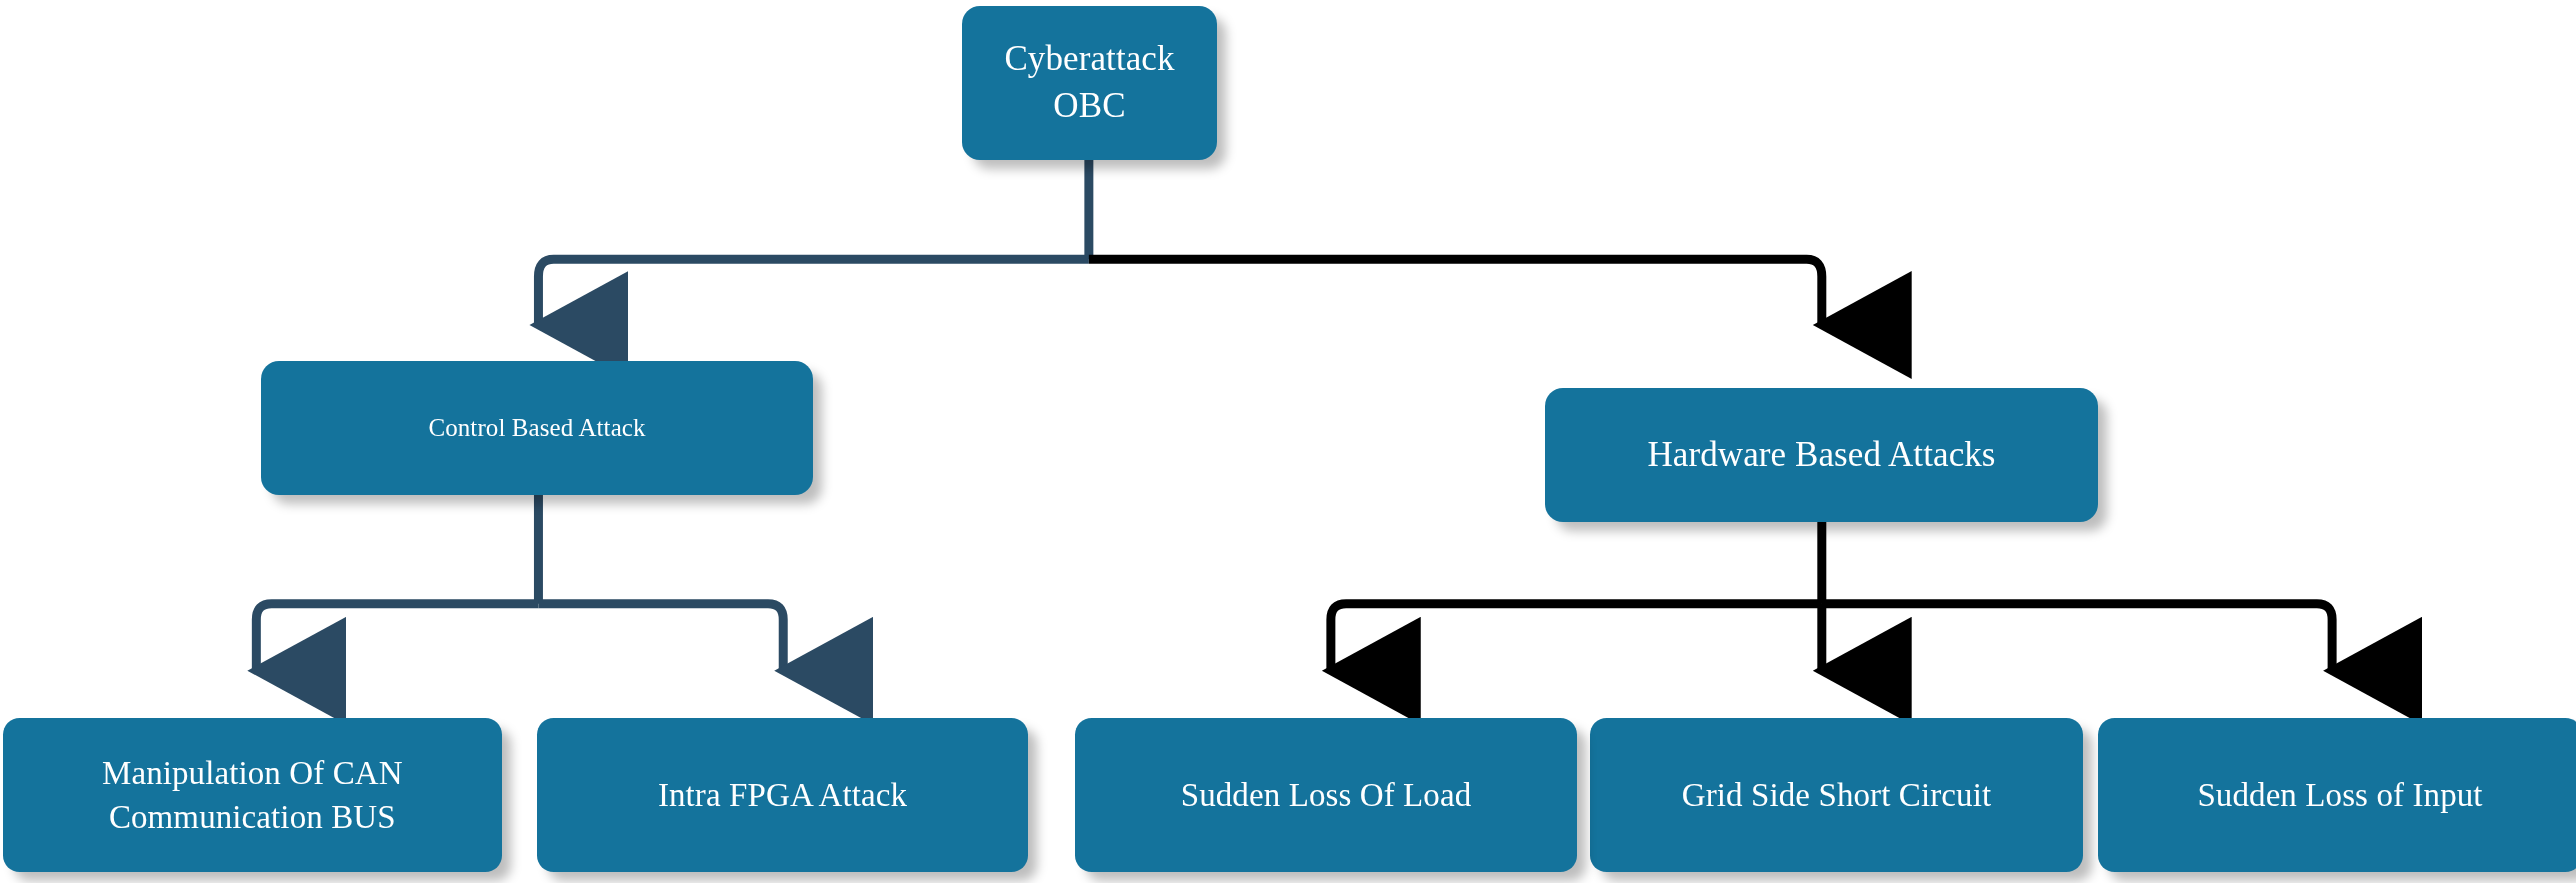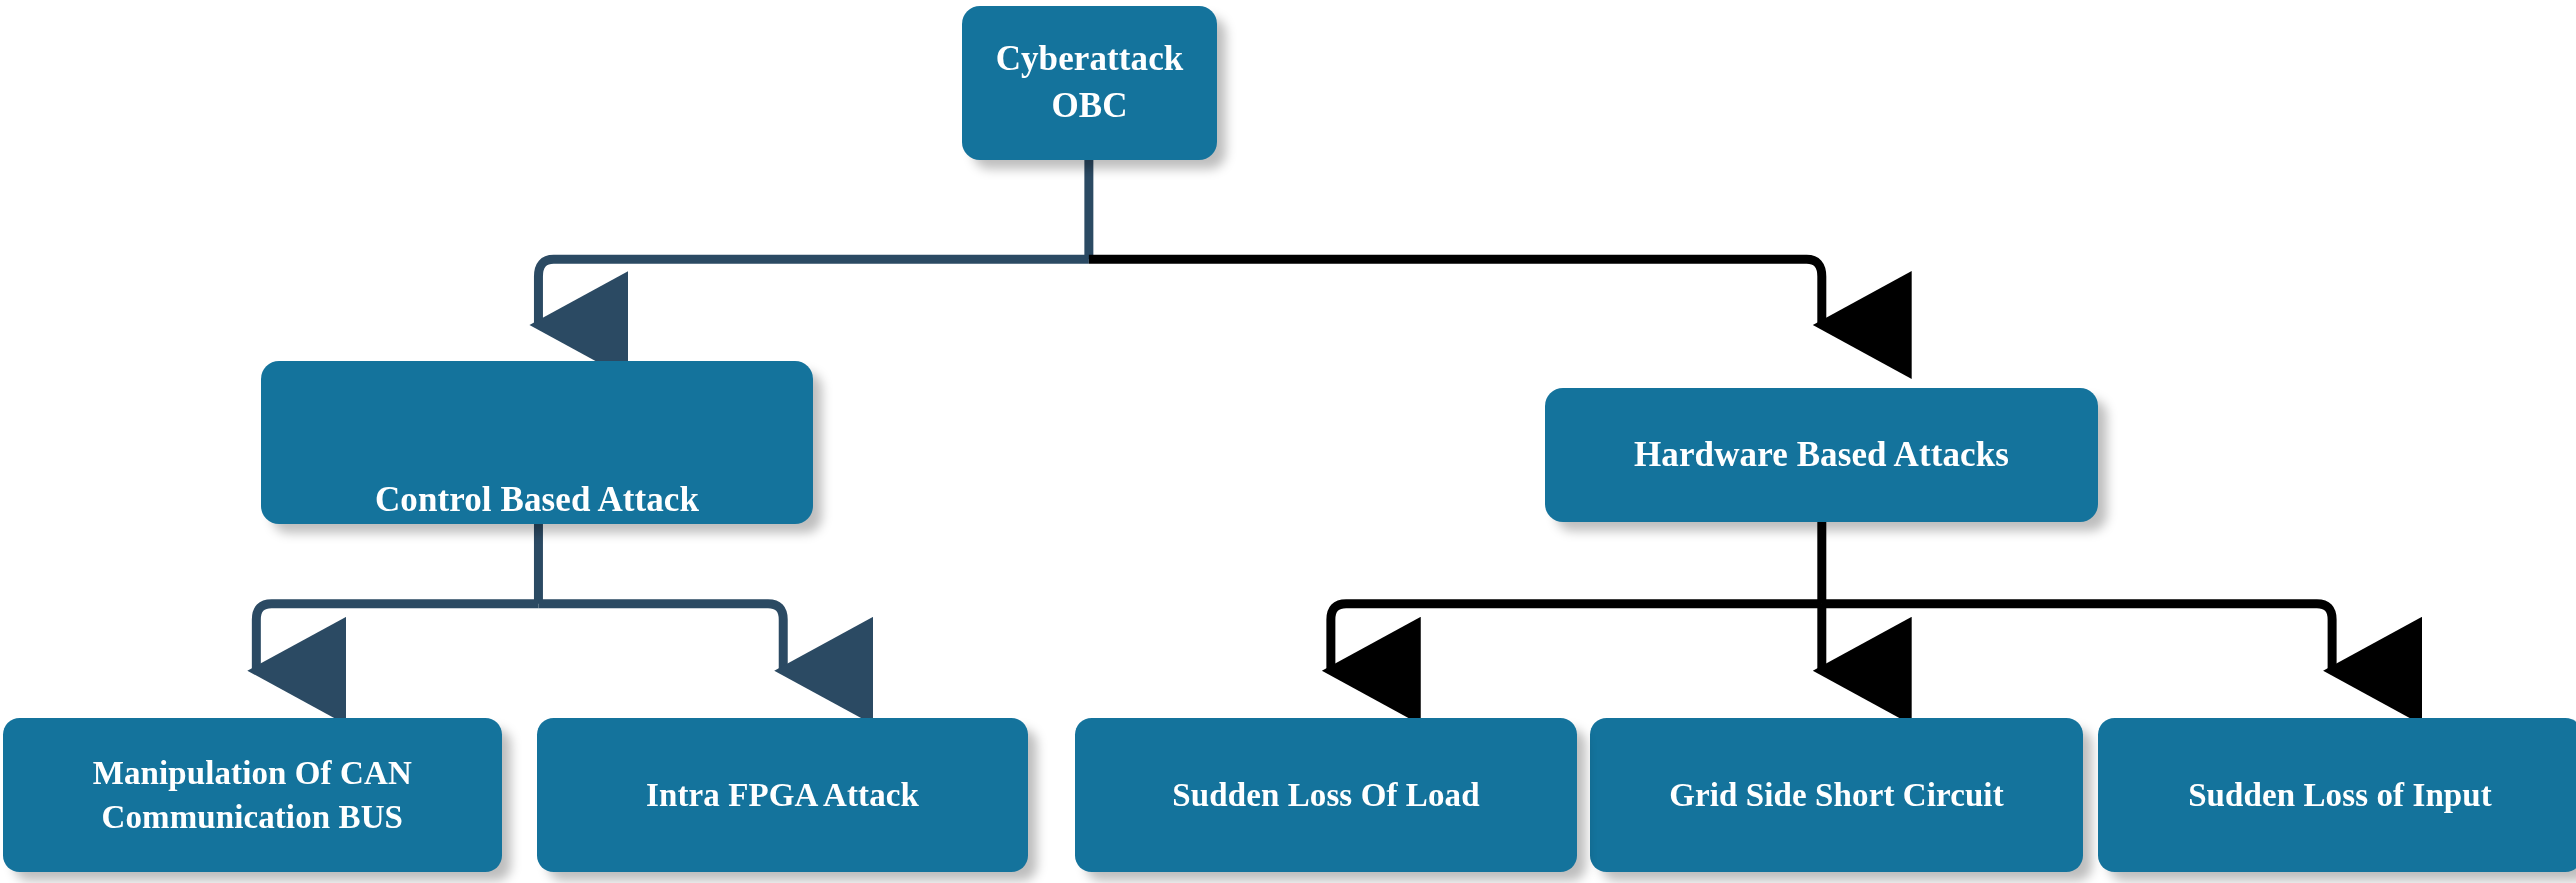--- a/index.html
+++ b/index.html
@@ -31,21 +31,21 @@
   .node {
     position: absolute;
     box-sizing: border-box;
     background: #14739C;
     border-radius: 18px;
     display: flex;
     align-items: center;
     justify-content: center;
     text-align: center;
     color: #ffffff;
-    font-weight: bold;
+    font-weight: normal;
     line-height: 1.34;
     letter-spacing: 0.1px;
     box-shadow: 9.7px 9.7px 11px -1.4px rgba(0, 0, 0, 0.26);
     z-index: 3;
     padding: 0 9.7px;
   }
 
   .node .label {
     display: block;
     width: 100%;
@@ -59,23 +59,22 @@
     width: 255px;
     height: 154px;
     font-size: 35px;
   }
 
   
   #node-control {
     left: 261px;
     top: 361px;
     width: 552px;
-    height: 163px;
-    font-size: 35px;
-    align-items: flex-end;
+    height: 134px;
+    font-size: 25px;
   }
   #node-hardware {
     left: 1545px;
     top: 361px;
     width: 553px;
     height: 134px;
     font-size: 35px;
     margin-top: 27px;
   }
 

